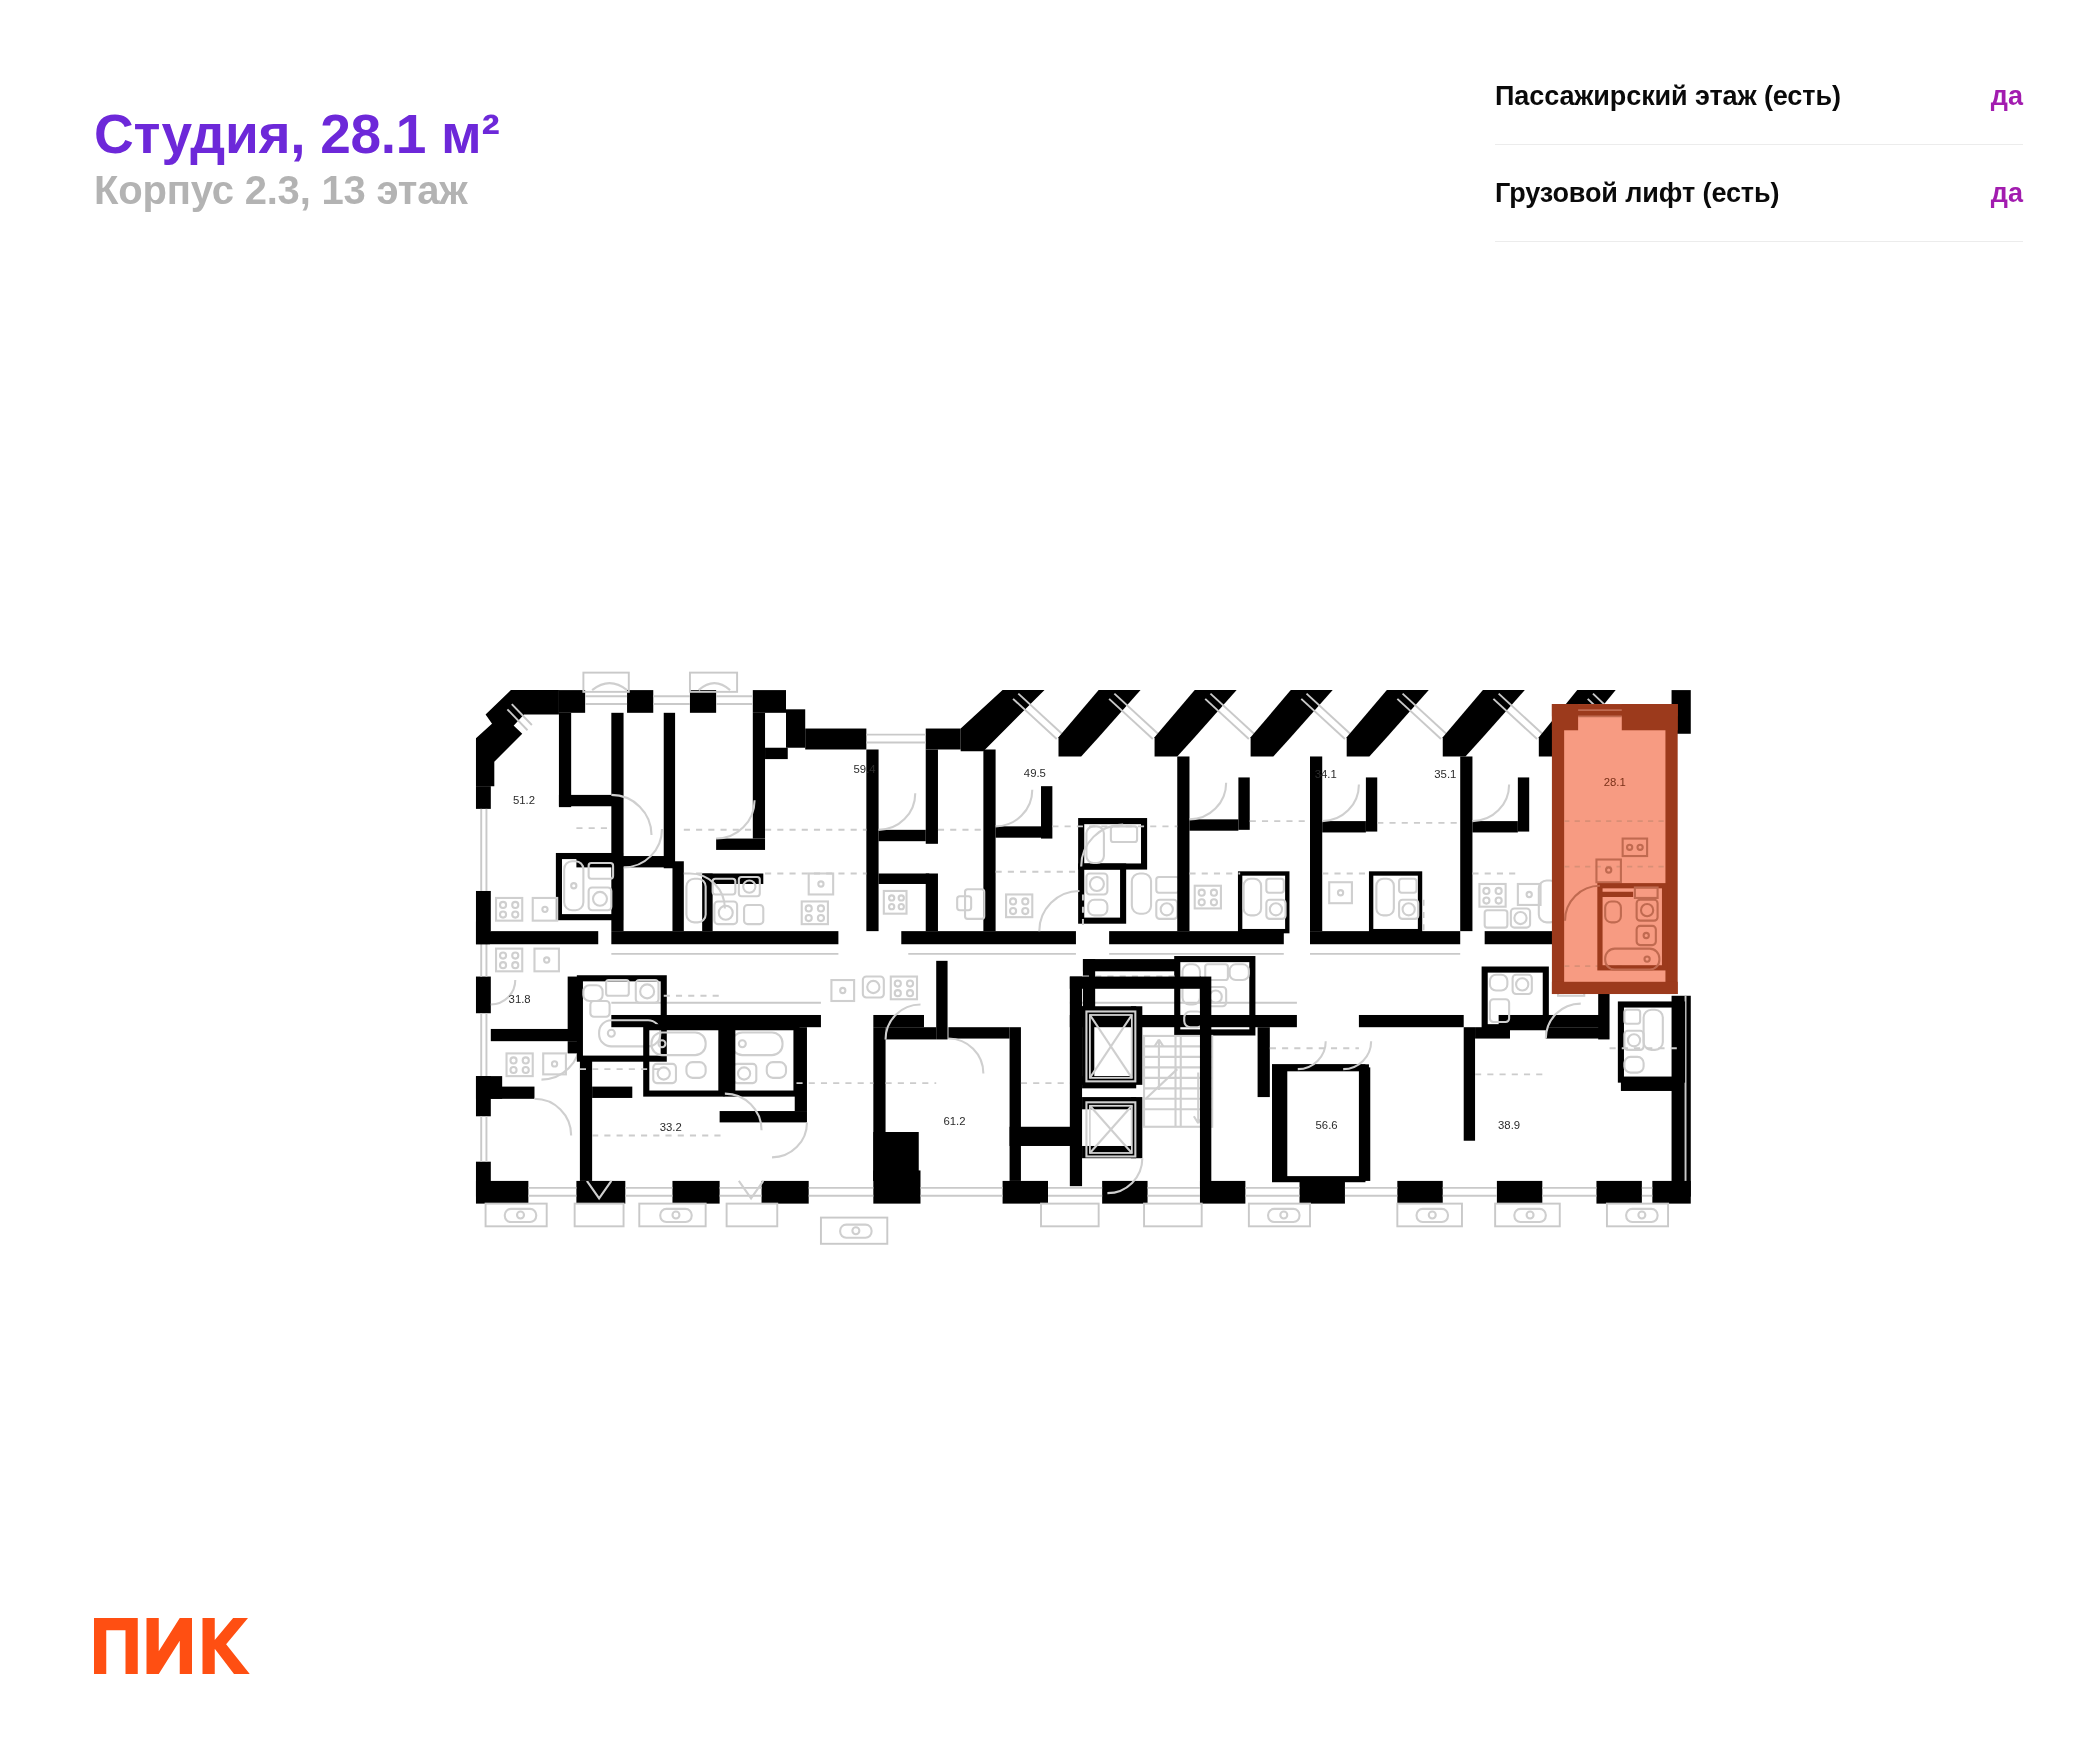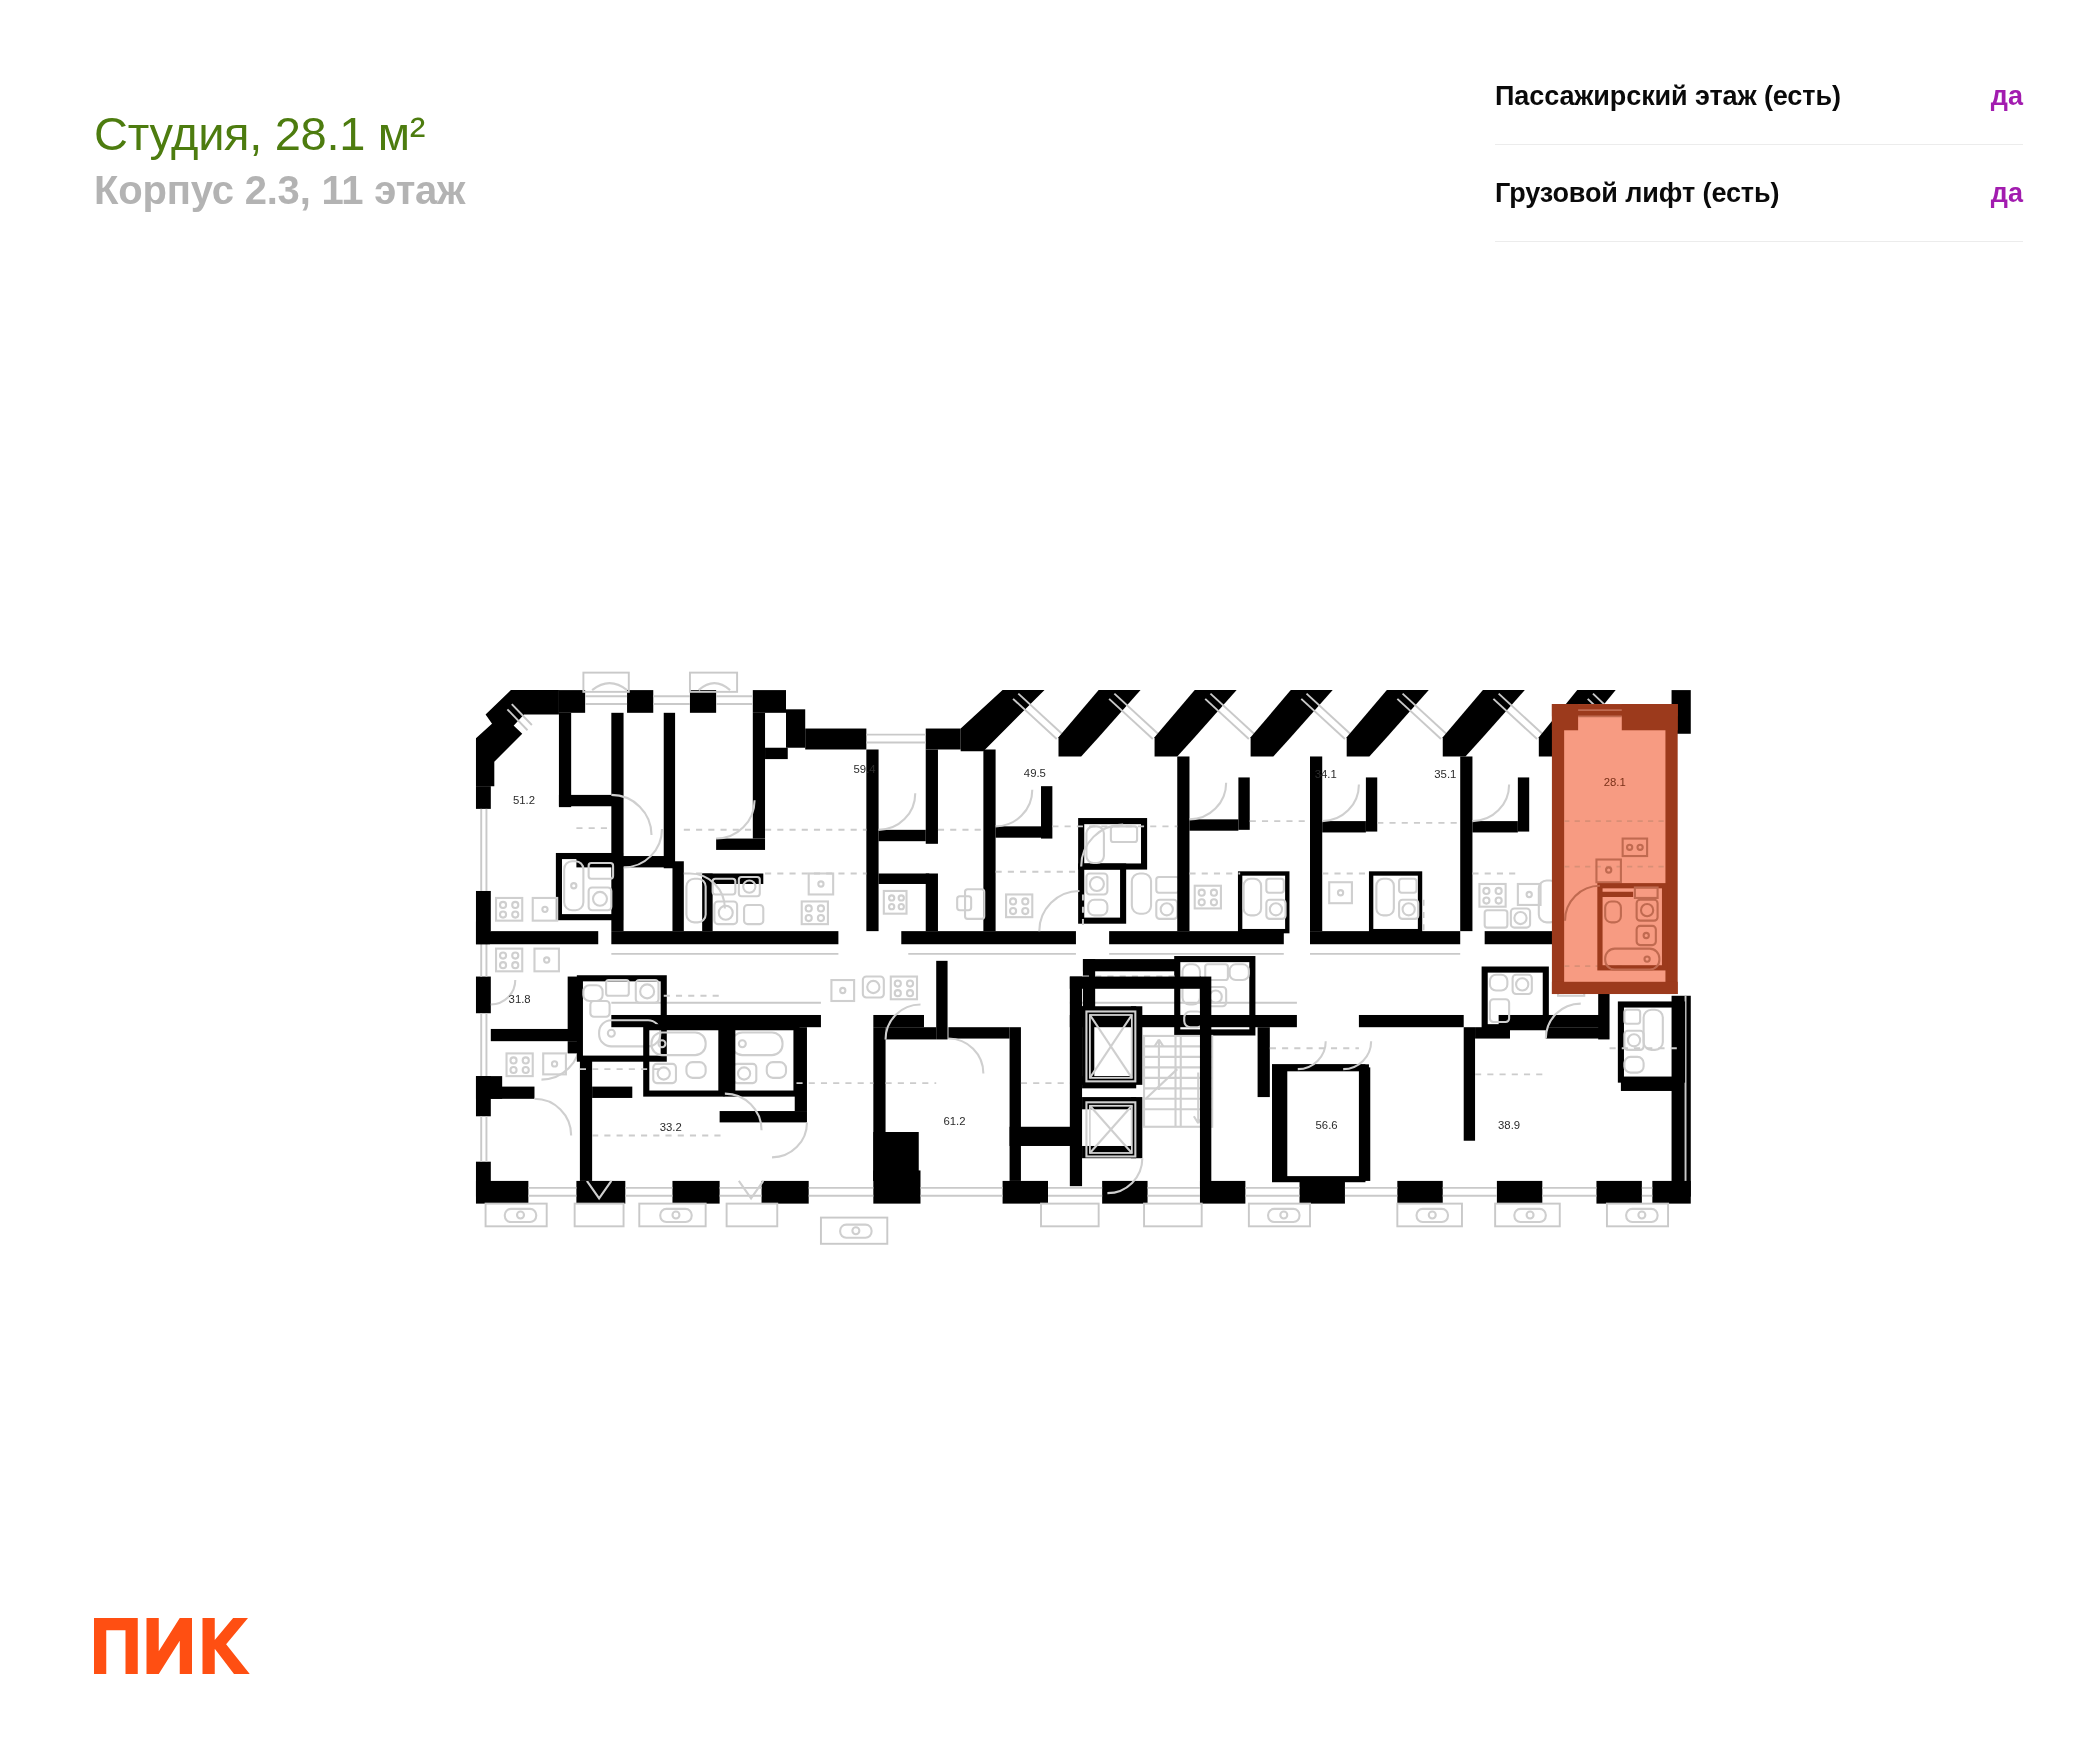--- a/index.html
+++ b/index.html
@@ -25,24 +25,24 @@
   }
   #project-name {
     font-size: 30px;
     line-height: 37px;
     font-weight: 400;
     color: #0a0a0a;
     letter-spacing: 0.1px;
   }
   #unit-title {
     margin-top: 30px;
-    font-size: 47px;
+    font-size: 55px;
     line-height: 54px;
-    font-weight: 400;
-    color: #4d7c0f;
+    font-weight: 700;
+    color: #6d28d9;
     letter-spacing: -0.3px;
   }
   #unit-subtitle {
     margin-top: 5.2px;
     font-size: 40px;
     line-height: 49px;
     font-weight: 700;
     color: #b3b3b3;
     letter-spacing: -0.2px;
   }
@@ -101,21 +101,21 @@
     top: 1618px;
     width: 175px;
     height: 56px;
   }
 </style>
 </head>
 <body>
 
 <div id="header-left">
   <div id="unit-title">Студия, 28.1 м²</div>
-  <div id="unit-subtitle">Корпус 2.3, 11 этаж</div>
+  <div id="unit-subtitle">Корпус 2.3, 13 этаж</div>
 </div>
 
 <div id="spec-panel">
   <div class="spec-row">
     <div class="spec-label">Пассажирский этаж (есть)</div>
     <div class="spec-value">да</div>
   </div>
   <div class="spec-row">
     <div class="spec-label">Грузовой лифт (есть)</div>
     <div class="spec-value">да</div>

